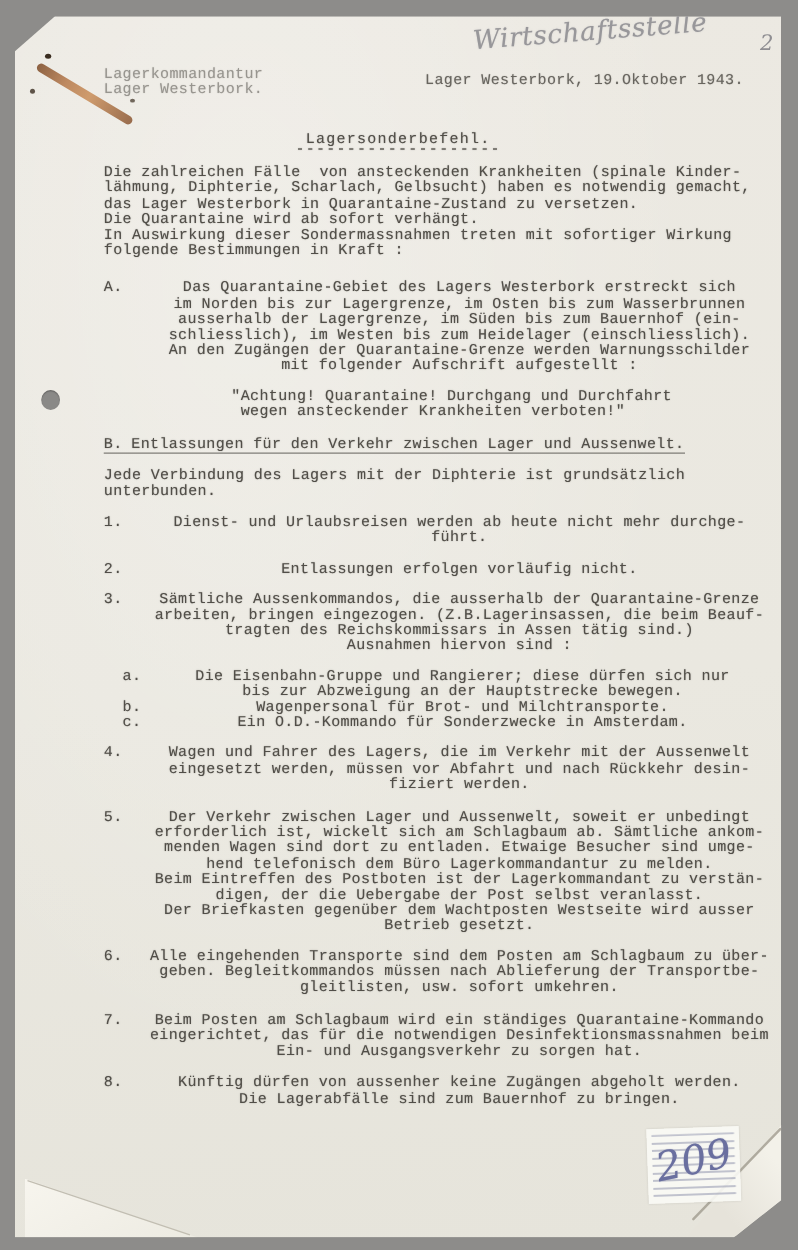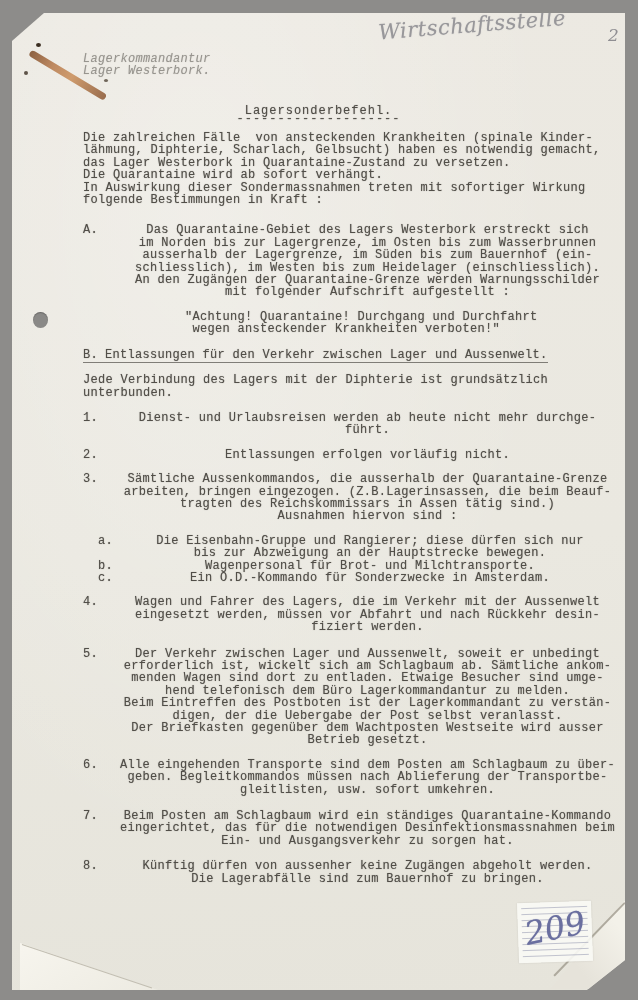--- a/index.html
+++ b/index.html
@@ -13,21 +13,21 @@
            radial-gradient(ellipse at 30% 20%, rgba(255,255,255,.25), rgba(255,255,255,0) 60%),
            linear-gradient(176deg,#ece9e2 0%,#eae8e0 55%,#e6e4db 100%);
          box-shadow:0 3px 12px rgba(0,0,0,.45);
          clip-path:polygon(32px 0, 100% 0, 100% calc(100% - 30px),
                            calc(100% - 38px) 100%, 0 100%, 0 28px);}
 
   
   .ink{color:#514e48;text-shadow:0 0 1px rgba(81,78,72,.55);
        font-size:12px;line-height:12.4px;letter-spacing:.3px;}
   .pre{white-space:pre-wrap;}
-  .faded{opacity:.55;font-style:italic;}
+  .faded{opacity:.55;}
   .dim{opacity:.85;}
 
   .letterhead{position:absolute;left:71px;top:40px;}
   .dateline{position:absolute;left:328px;top:45px;}
   .titlebox{position:absolute;left:0;top:92px;width:613px;text-align:center;}
   .title{letter-spacing:1px;}
   .title-dash{margin-top:-4px;letter-spacing:1px;}
 
   .content{position:absolute;left:71px;top:119px;width:537px;}
   .row{display:flex;align-items:flex-start;}
@@ -98,20 +98,21 @@
     <div class="speck sp1"></div>
     <div class="speck sp2"></div>
     <div class="speck sp3"></div>
     <div class="hole"></div>
 
     <div class="handnote">Wirtschaftsstelle</div>
     <div class="handnum2">2</div>
 
     <div class="letterhead pre ink faded">Lagerkommandantur
 Lager Westerbork.</div>
+    <div class="dateline ink dim">Lager Westerbork, 19.Oktober 1943.</div>
     <div class="titlebox">
       <div class="title ink">Lagersonderbefehl.</div>
       <div class="title-dash ink">--------------------</div>
     </div>
 
     <div class="content">
 
       <div class="pre ink">Die zahlreichen Fälle  von ansteckenden Krankheiten (spinale Kinder-
 lähmung, Diphterie, Scharlach, Gelbsucht) haben es notwendig gemacht,
 das Lager Westerbork in Quarantaine-Zustand zu versetzen.

